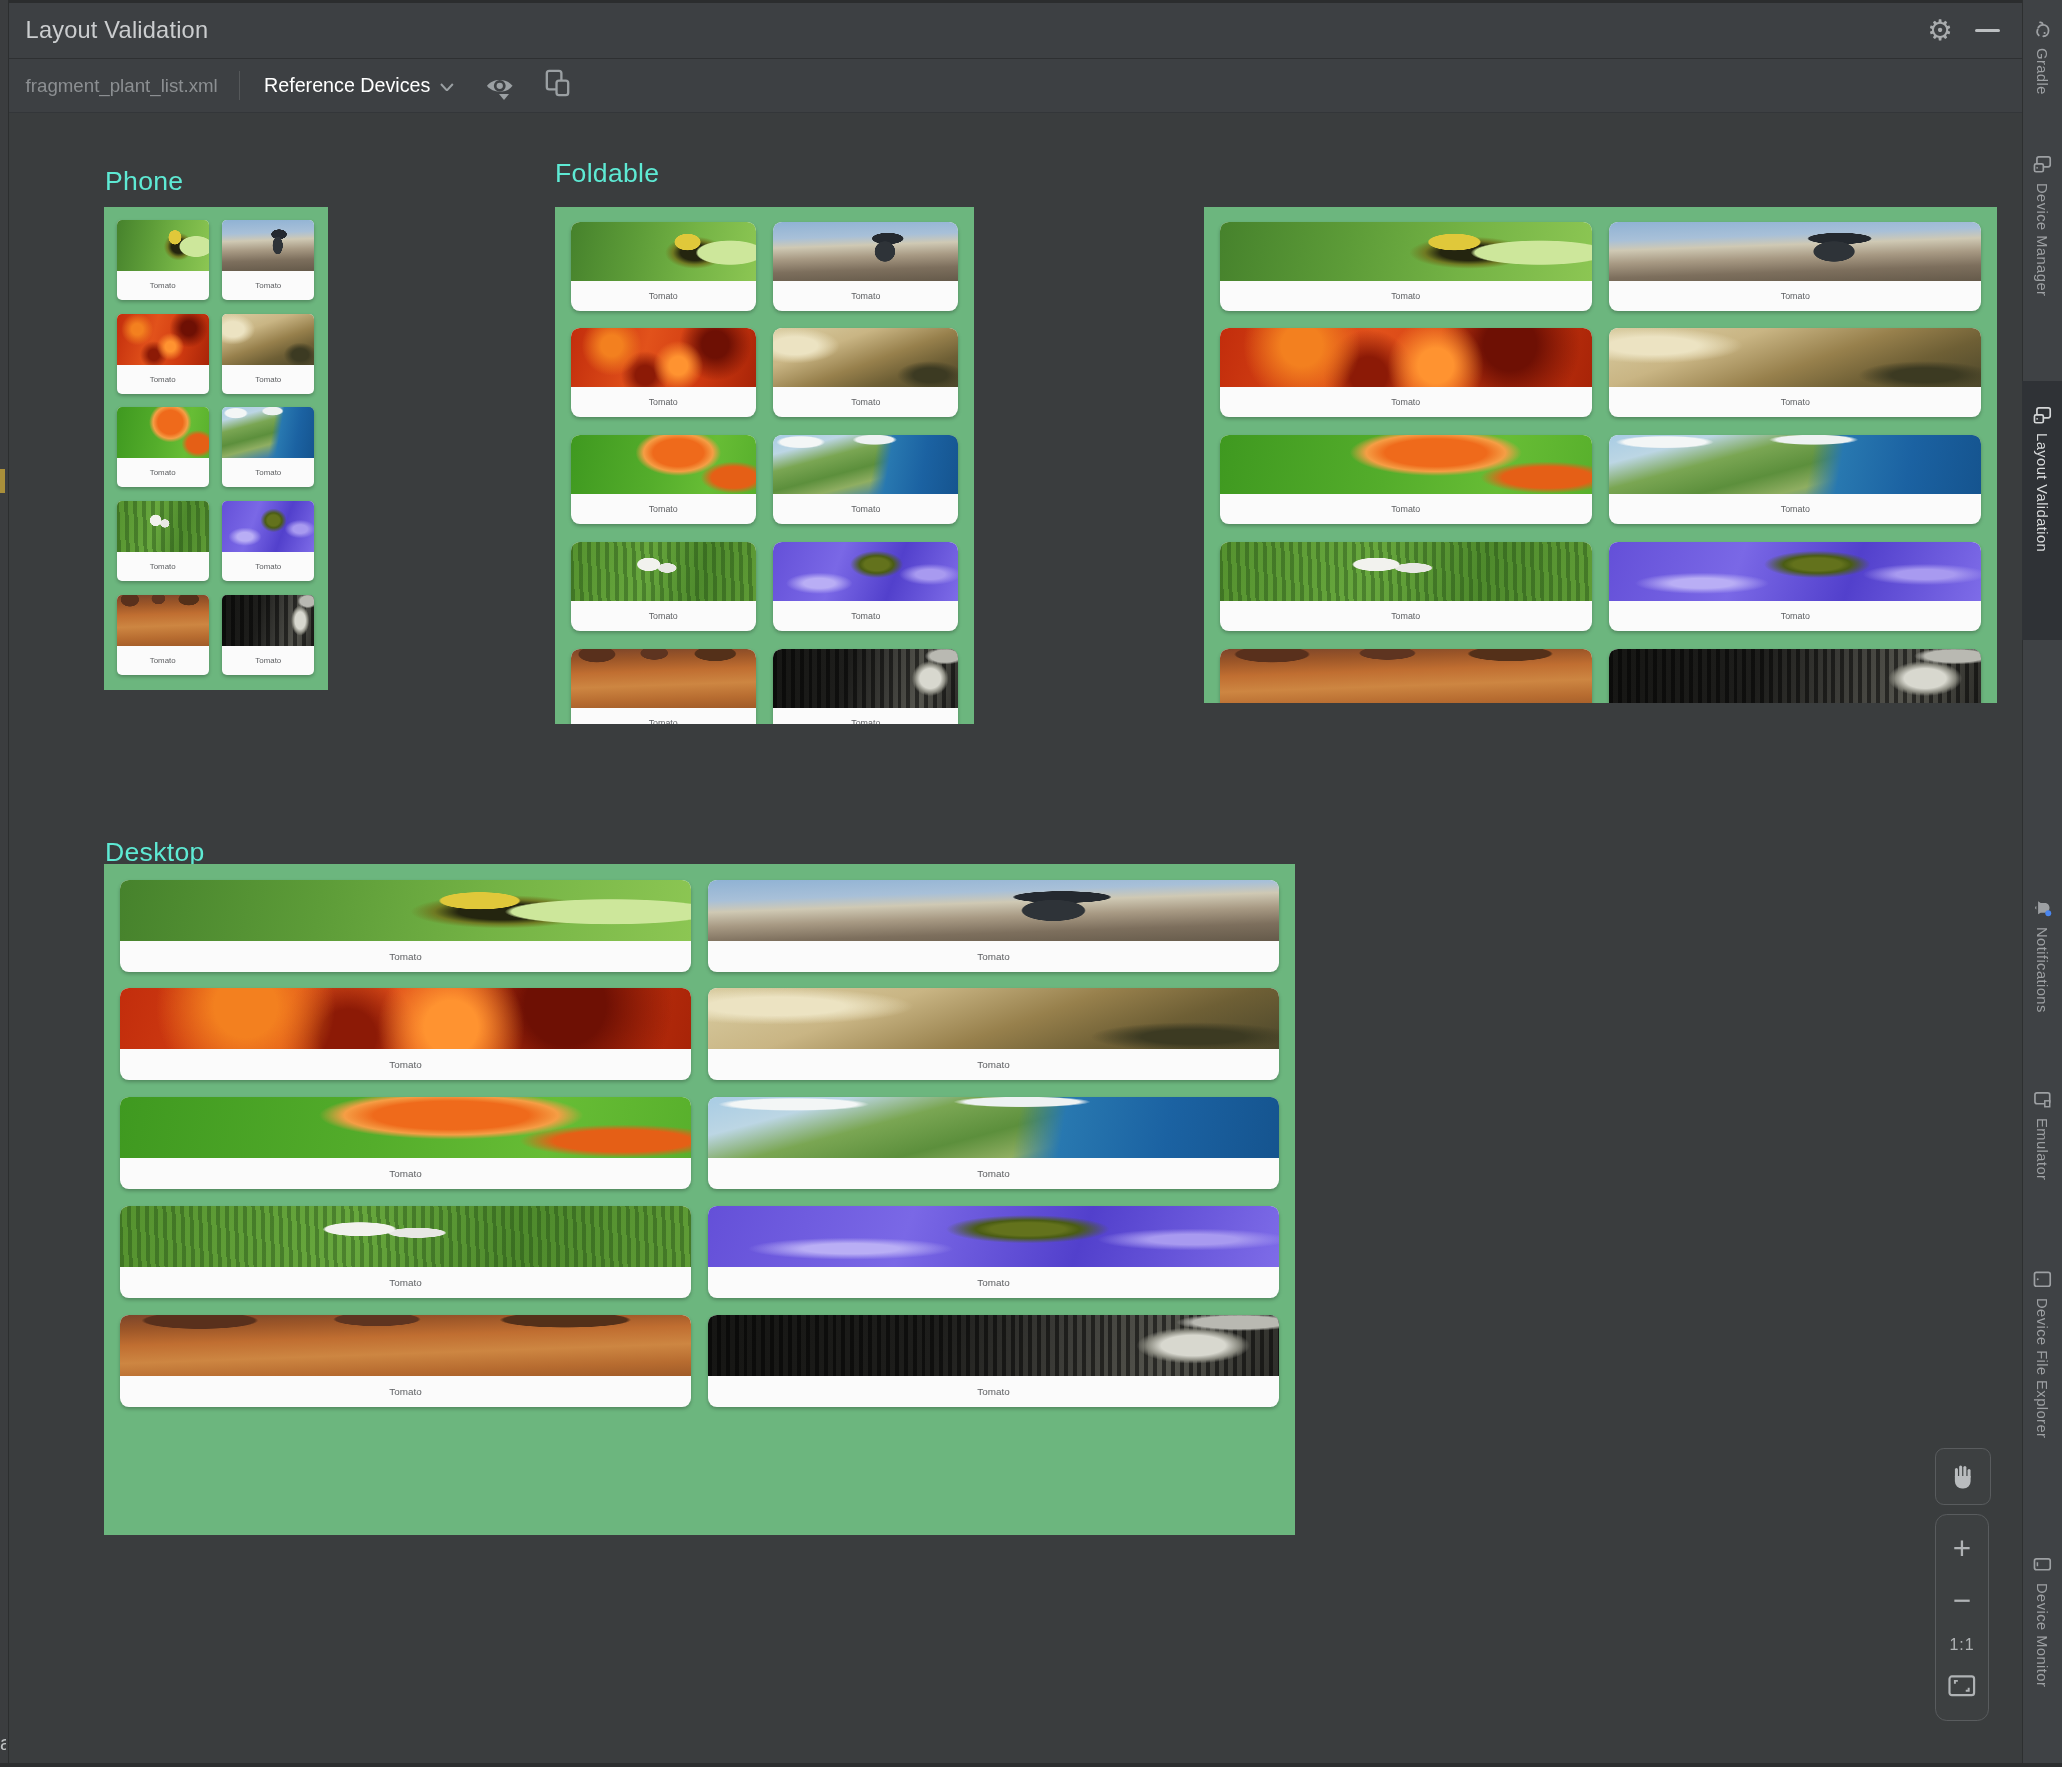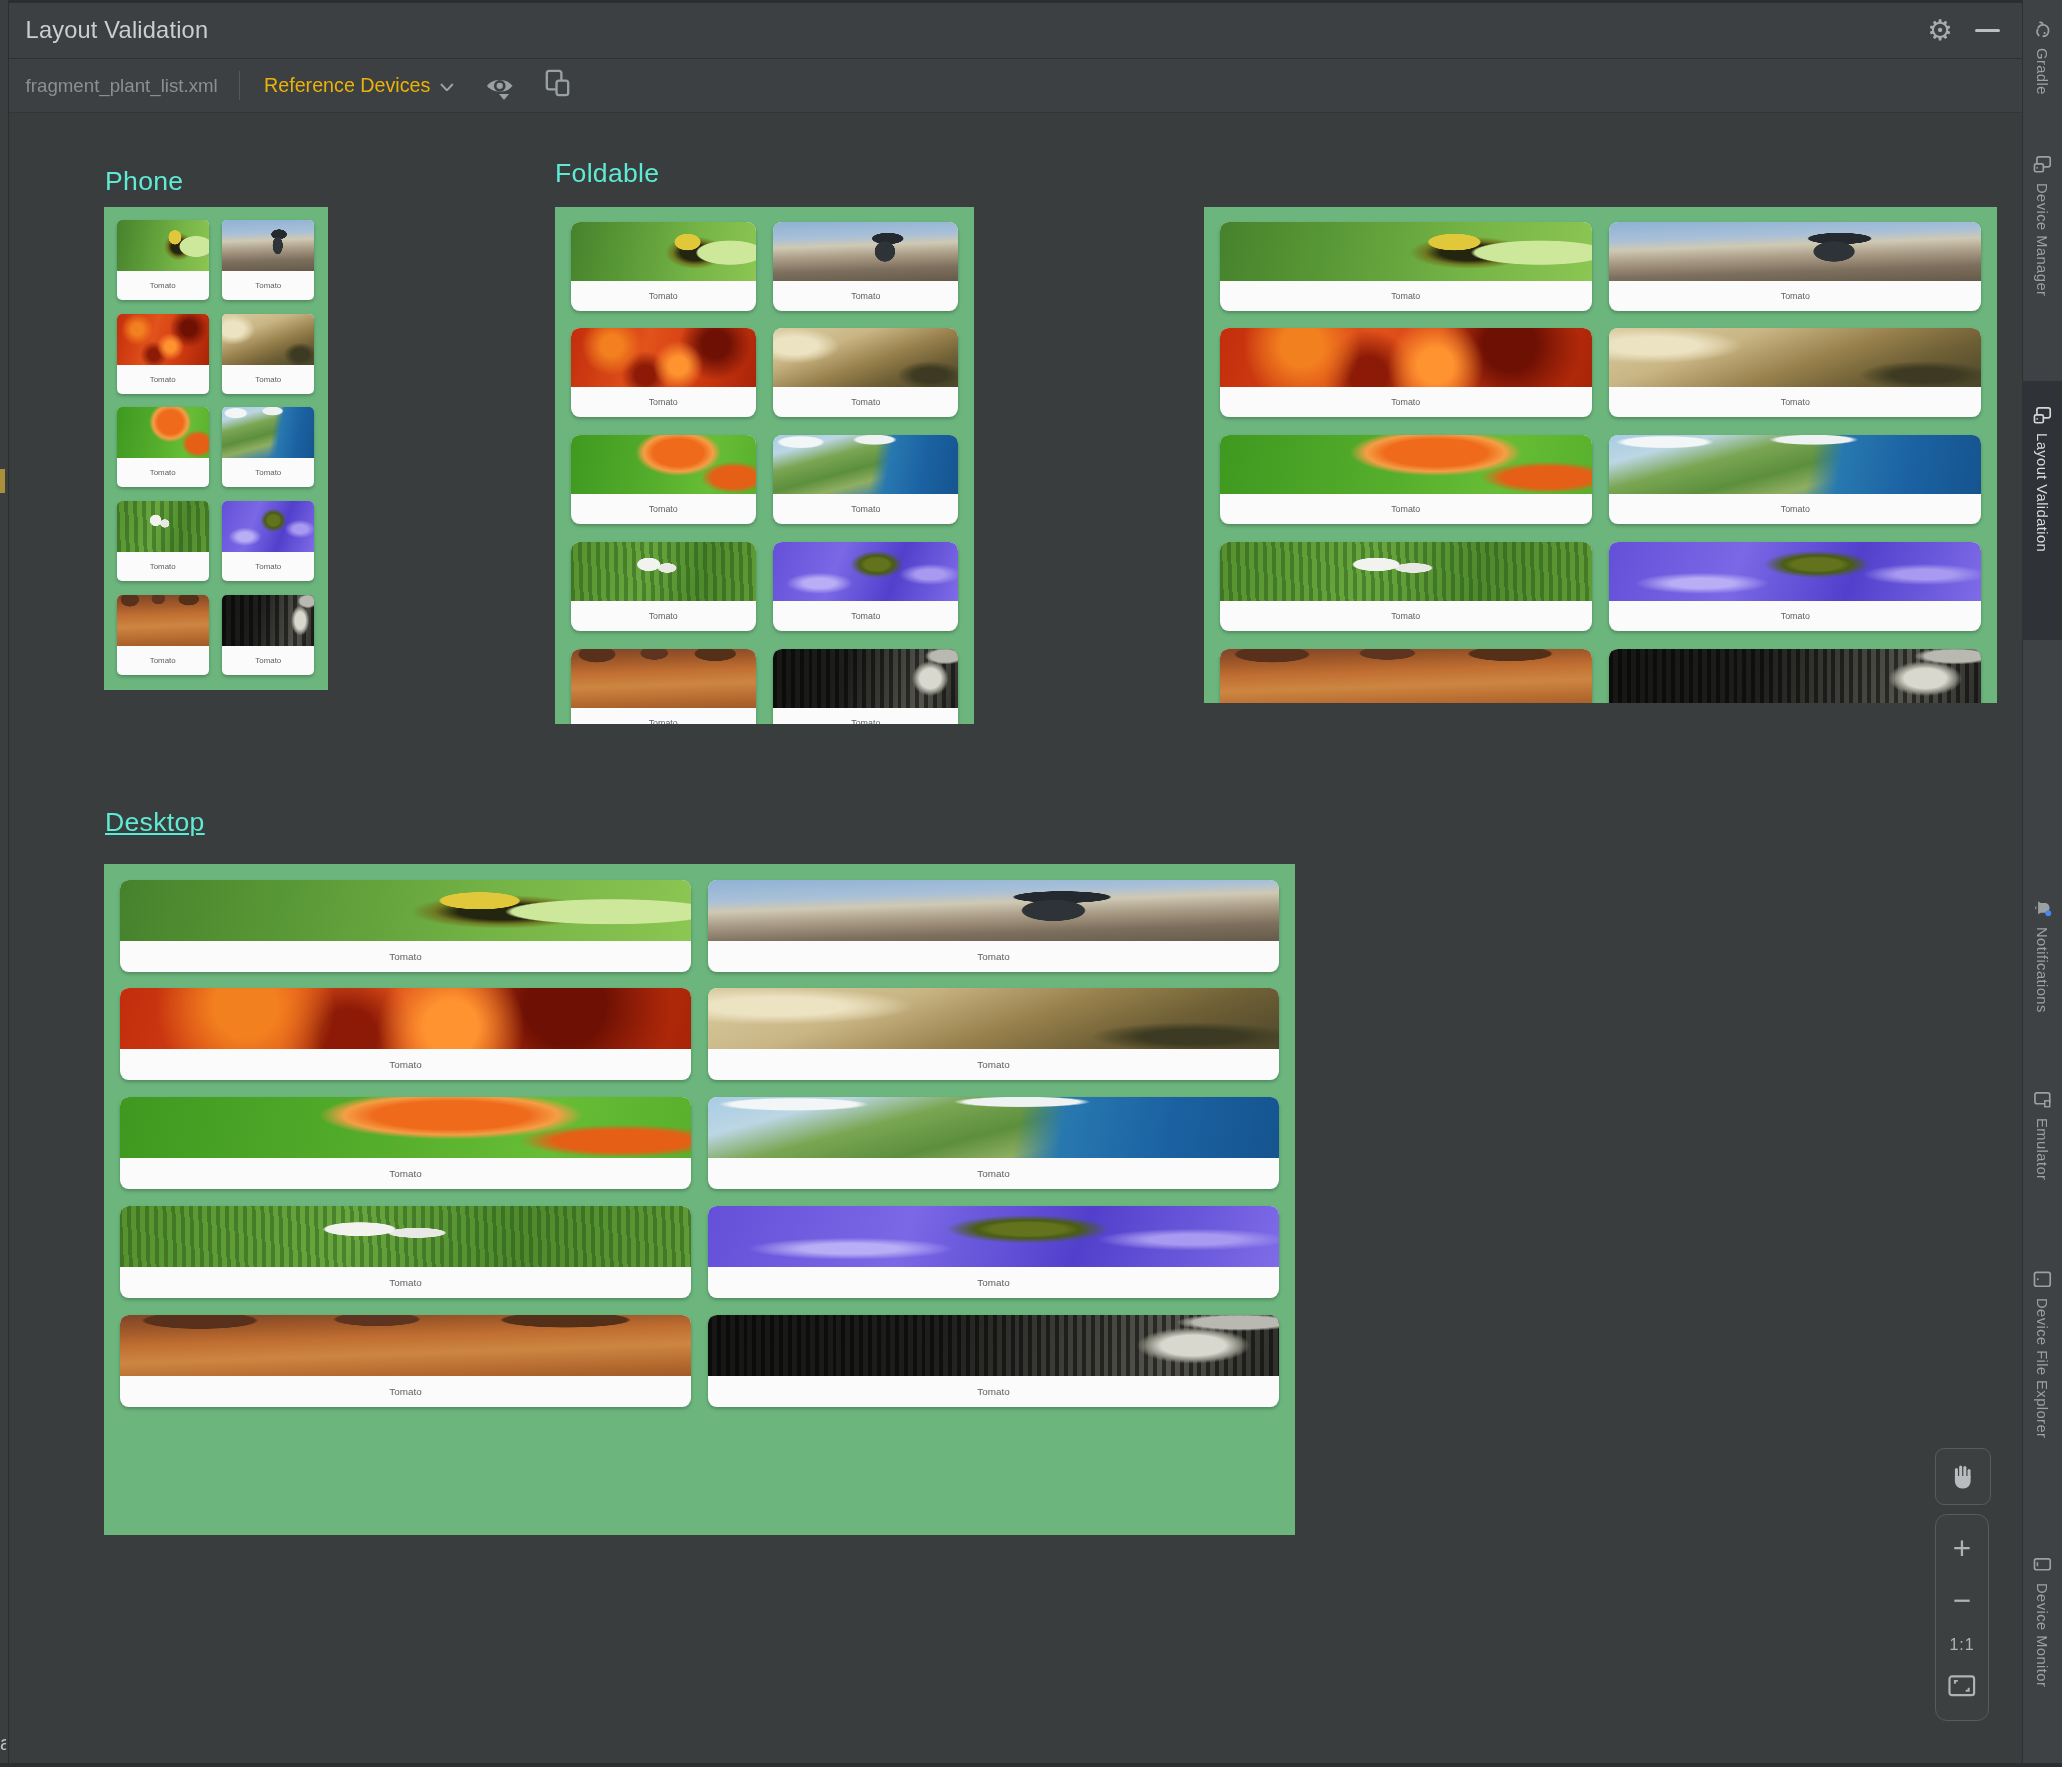--- a/index.html
+++ b/index.html
@@ -19,21 +19,21 @@
   .titlebar-actions{position:absolute;right:21.7px;top:0;height:55px;display:flex;align-items:center;gap:21.7px;}
   .gear{font-size:28.6px;color:#a9acae;line-height:1;cursor:default;}
   .minimize{width:25.6px;height:3.9px;background:#bcbfc1;border-radius:2px;}
   .toolbar{
     position:absolute;left:7.9px;top:59px;width:2014px;height:53px;
     background:#3d4043;border-bottom:1px solid #333639;
     display:flex;align-items:center;
   }
   .file-name{color:#8c8f92;font-size:18.7px;margin-left:17.7px;}
   .tb-sep{width:1px;height:29.6px;background:#55585a;margin:0 23.6px 0 21.7px;}
-  .device-selector{display:flex;align-items:center;gap:9.9px;color:#eab308;font-size:19.7px;font-weight:500;}
+  .device-selector{display:flex;align-items:center;gap:9.9px;color:#ffffff;font-size:19.7px;font-weight:500;}
   .chev{margin-top:3px;}
   .eye-btn{margin-left:29.6px;position:relative;display:flex;align-items:flex-start;}
   .eye-caret{position:absolute;left:15.8px;top:19.7px;width:0;height:0;
     border-left:5.9px solid transparent;border-right:5.9px solid transparent;border-top:6.9px solid #9ba0a3;}
   .copy-btn{margin-left:25.6px;}
   
   .left-sliver{position:absolute;left:0;top:0;width:7.9px;height:1767px;background:#3b3d3f;border-right:1px solid #2c2e2f;overflow:hidden;}
   .fleck{position:absolute;left:0;top:469px;width:4.9px;height:23.6px;background:#a98f3a;}
   .edge-a{position:absolute;left:0;top:1732px;width:5.9px;overflow:hidden;color:#c0c3c4;font-size:19.7px;}
   .bottom-edge{position:absolute;left:0;top:1763px;width:2063px;height:3.9px;background:#2c2e2f;}
@@ -179,21 +179,21 @@
   </div>
 </div>
 
 <div class="left-sliver"></div>
 <div class="fleck"></div>
 <div class="edge-a">a</div>
 
 <div class="section-title" style="left:105px;top:167px;">Phone</div>
 <div class="section-title" style="left:555px;top:159px;">Foldable</div>
 <div class="section-title" style="left:1204px;top:167px;margin-top:36px;">Tablet</div>
-<div class="section-title" style="left:105px;top:808px;text-decoration:underline;">Desktop</div>
+<div class="section-title" style="left:105px;top:838px;">Desktop</div>
 
 <div class="panel panel-phone">
     <div class="card">
       <div class="card-img img-caterpillar-leaf"></div>
       <div class="card-label">Tomato</div>
     </div>
     <div class="card">
       <div class="card-img img-city-telescope"></div>
       <div class="card-label">Tomato</div>
     </div>

